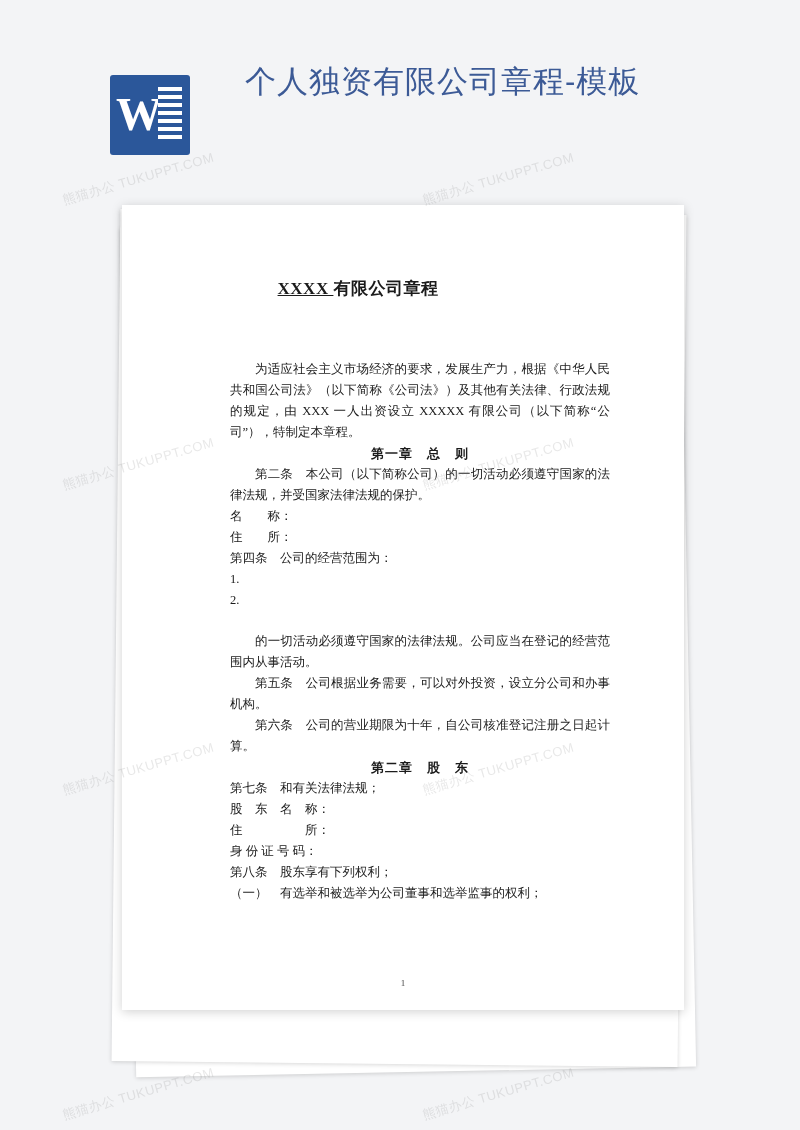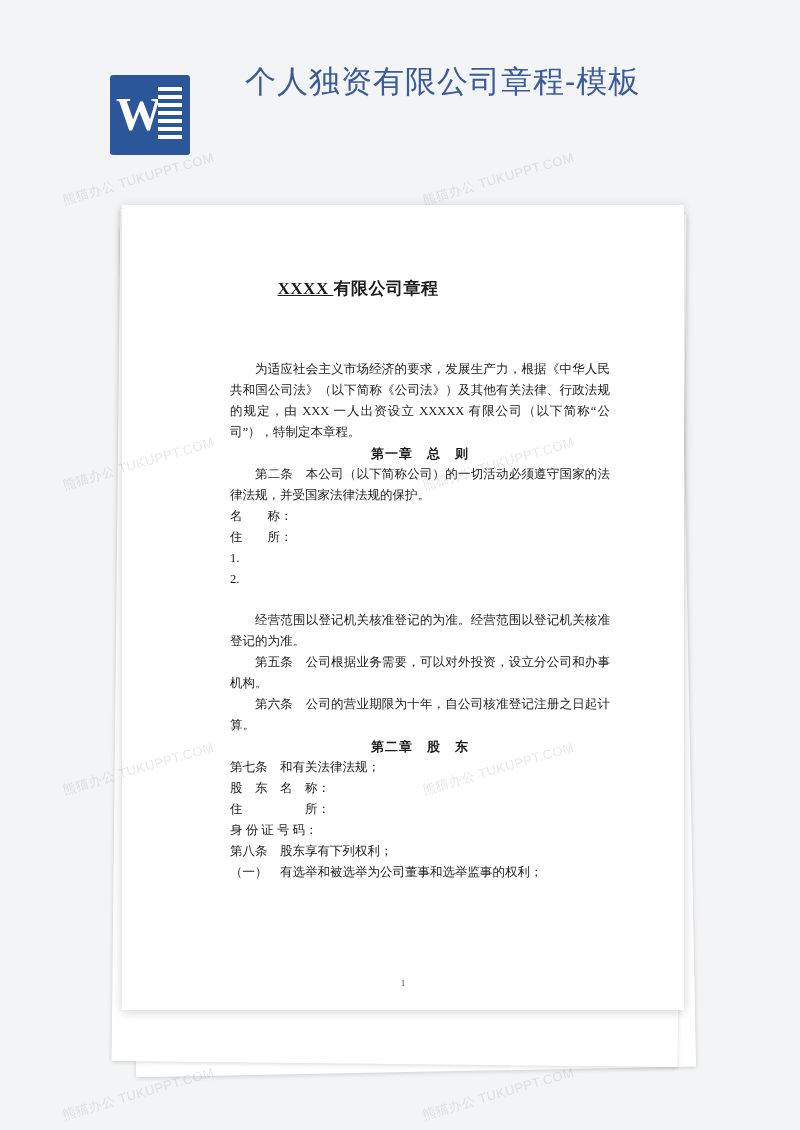--- a/index.html
+++ b/index.html
@@ -192,26 +192,27 @@
 
     <div class="body-text">
 
       <p class="indent2">为适应社会主义市场经济的要求，发展生产力，根据《中华人民共和国公司法》（以下简称《公司法》）及其他有关法律、行政法规的规定，由 XXX 一人出资设立 XXXXX 有限公司（以下简称“公司”），特制定本章程。</p>
 
       <p class="chapter">第一章　总　则</p>
 
       <p class="indent2">第二条　本公司（以下简称公司）的一切活动必须遵守国家的法律法规，并受国家法律法规的保护。</p>
       <p>名　　称：</p>
       <p>住　　所：</p>
+      <p>第四条　公司的经营范围为：</p>
       <p>1.</p>
       <p>2.</p>
 
       <div class="spacer"></div>
 
-      <p class="indent2">经营范围以登记机关核准登记的为准。经营范围以登记机关核准登记的为准。</p>
+      <p class="indent2">的一切活动必须遵守国家的法律法规。公司应当在登记的经营范围内从事活动。</p>
       <p class="indent2">第五条　公司根据业务需要，可以对外投资，设立分公司和办事机构。</p>
       <p class="indent2">第六条　公司的营业期限为十年，自公司核准登记注册之日起计算。</p>
 
       <p class="chapter">第二章　股　东</p>
 
       <p>第七条　和有关法律法规；</p>
       <p>股　东　名　称：</p>
       <p>住　　　　　所：</p>
       <p>身 份 证 号 码：</p>
       <p>第八条　股东享有下列权利；</p>

